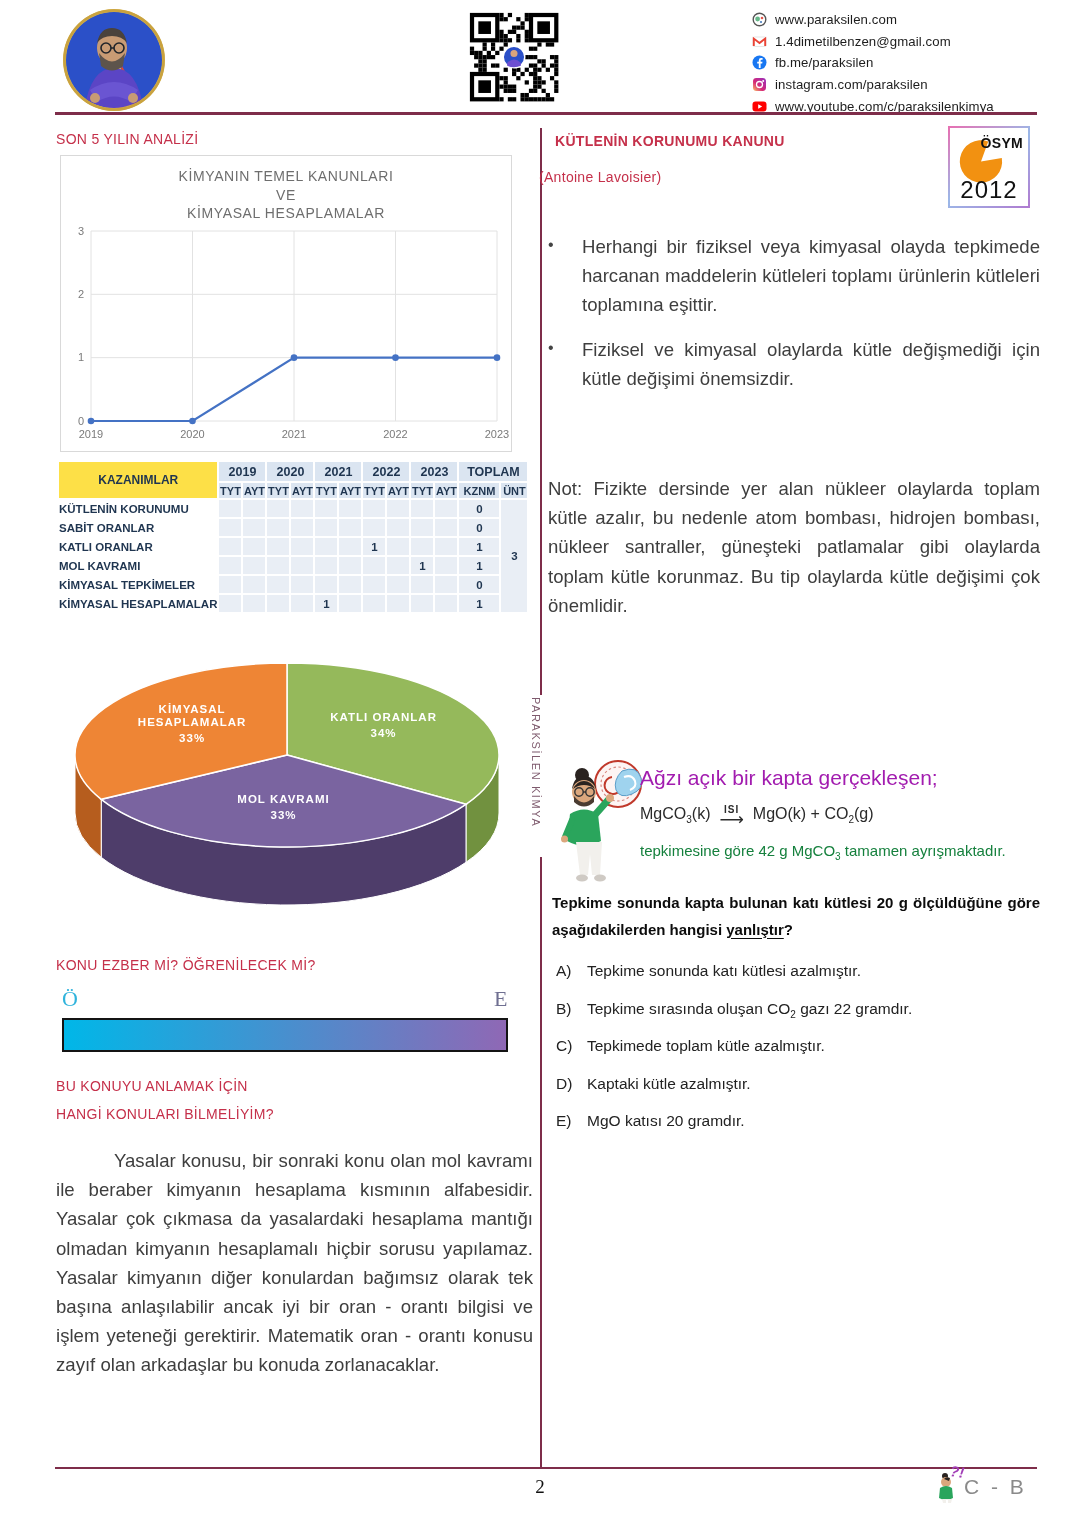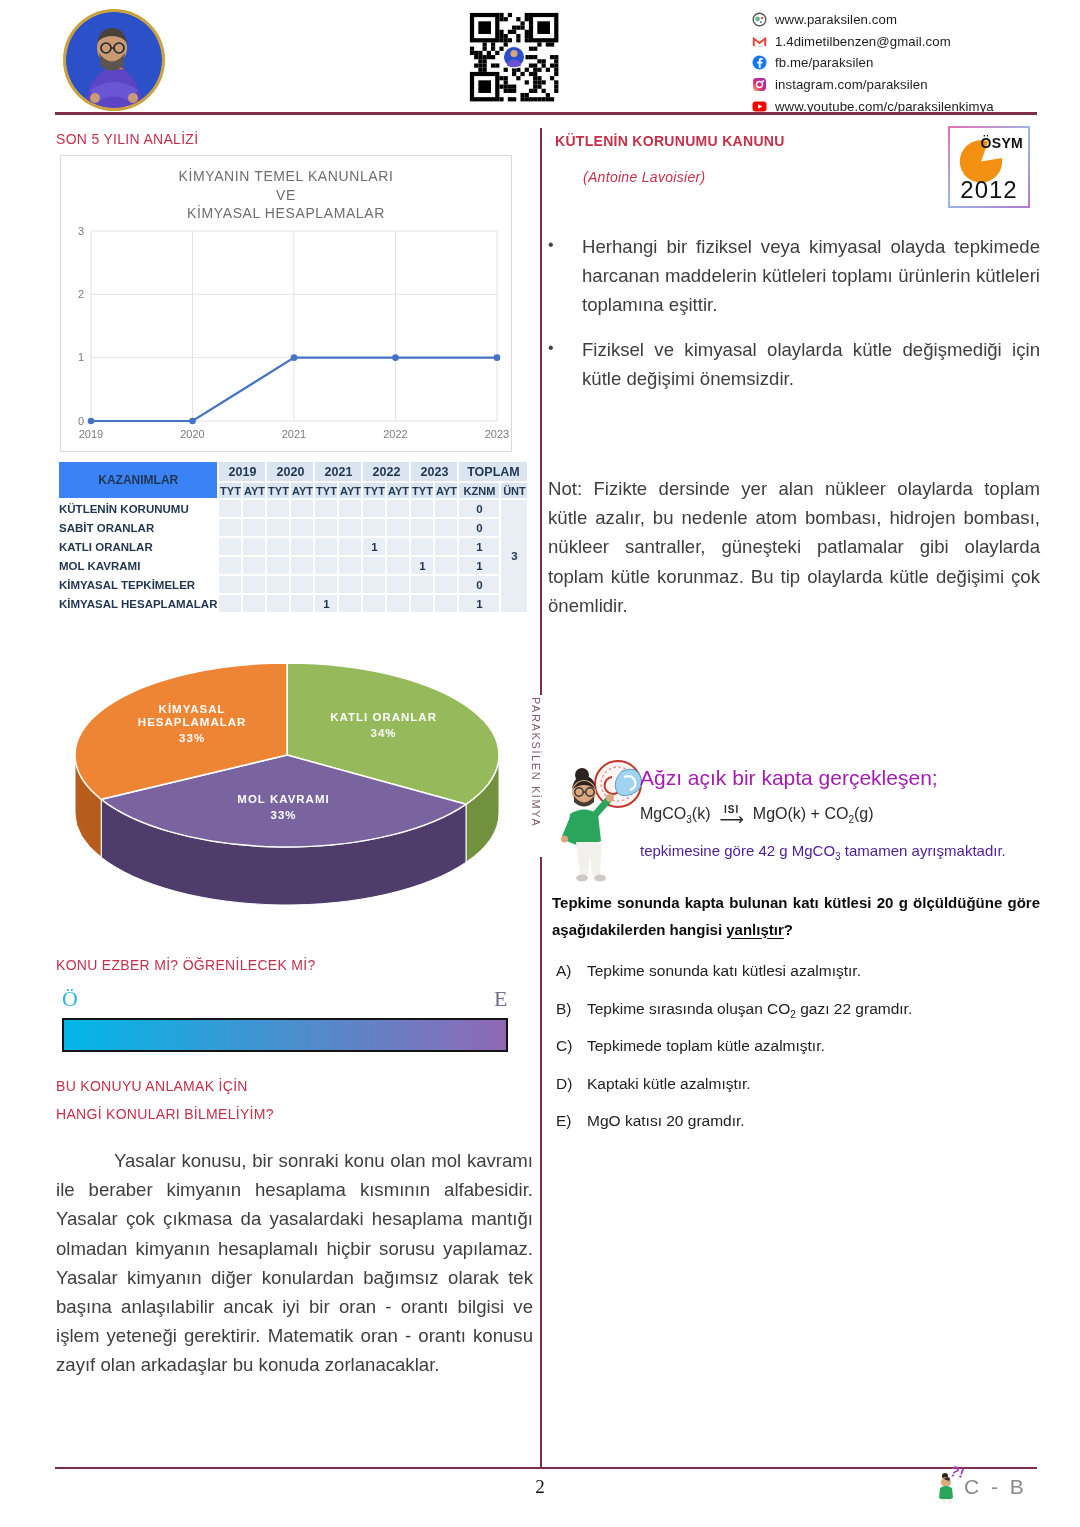--- a/index.html
+++ b/index.html
@@ -20,21 +20,21 @@
   
   .chart-box{position:absolute;left:60px;top:155px;width:450px;height:295px;border:1px solid #d9d9d9;background:#fff;}
   .chart-title{margin-top:11px;text-align:center;color:#6e6e6e;font-size:14px;letter-spacing:.6px;line-height:18.5px;}
   .tick{font-size:11px;fill:#7a7a7a;font-family:"Liberation Sans",sans-serif;}
 
   
   #kaz-table{border-collapse:separate;border-spacing:2px;table-layout:fixed;}
   #kaz-table th,#kaz-table td{padding:0;overflow:hidden;white-space:nowrap;}
   #kaz-table .yr{background:#dbe5f1;color:#1f3550;font-size:12.5px;font-weight:700;height:19px;text-align:center;}
   #kaz-table .sub{background:#dbe5f1;color:#1f3550;font-size:11px;font-weight:700;height:15px;text-align:center;}
-  #kaz-table .corner{background:#3b82f6;color:#1f3550;font-size:12px;font-weight:700;text-align:center;}
+  #kaz-table .corner{background:#fde047;color:#1f3550;font-size:12px;font-weight:700;text-align:center;}
   #kaz-table .lbl{background:#ffffff;color:#1f3550;font-size:11.5px;font-weight:700;text-align:left;height:17px;}
   #kaz-table .c{background:#e9eef5;color:#1f3550;font-size:11.5px;font-weight:700;text-align:center;height:17px;}
 
   
   .pie-lb{fill:#ffffff;font-size:11.5px;font-weight:700;letter-spacing:1px;font-family:"Liberation Sans",sans-serif;}
 
   
   .scale-label{font-family:"Liberation Serif",serif;font-size:22px;}
   .scale-bar{position:absolute;left:62px;top:1018px;width:446px;height:34px;border:2px solid #141414;box-sizing:border-box;}
 
@@ -51,21 +51,21 @@
   .osym-label{position:absolute;top:7px;right:5px;font-size:14px;font-weight:800;color:#111;letter-spacing:.3px;}
   .osym-year{position:absolute;bottom:2px;left:0;width:100%;text-align:center;font-size:24px;font-weight:300;
       color:#111;letter-spacing:1px;}
 
   .q-intro{font-size:21px;color:#a21caf;}
   .equation{display:flex;align-items:flex-start;font-size:16px;color:#2a2a2a;margin-top:15px;}
   .equation sub,.q-given sub,.opt sub{font-size:10px;vertical-align:-4px;}
   .eq-arrow{display:inline-flex;flex-direction:column;align-items:center;margin:0 9px;}
   .eq-arrow-top{font-size:10px;font-weight:700;letter-spacing:1px;color:#2a2a2a;line-height:10px;}
   .eq-arrow-glyph{font-family:"DejaVu Sans",sans-serif;font-size:17px;line-height:10px;margin-top:-1px;}
-  .q-given{font-size:15px;color:#4c1d95;margin-top:17px;}
+  .q-given{font-size:15px;color:#15803d;margin-top:17px;}
   .stem{font-size:15px;font-weight:700;color:#0c0c0c;line-height:26.5px;text-align:justify;margin:0;}
   .ul{text-decoration:underline;text-underline-offset:3px;}
   .opt{display:flex;margin-bottom:17.5px;font-size:15.5px;color:#222;}
   .opt-label{width:31px;flex:0 0 auto;}
 
   
   .v-divider{position:absolute;left:540px;width:1.6px;background:#7e2d4a;}
   .divider-text{position:absolute;left:530px;top:697px;height:158px;writing-mode:vertical-rl;
       font-size:11px;letter-spacing:1.6px;color:#7e5a6d;display:flex;align-items:center;}
 
@@ -490,21 +490,21 @@
   <div class="abs scale-label" style="left: 494px; top: 986px; color: rgb(111, 111, 145);">E</div>
   <div class="scale-bar" style="background: linear-gradient(90deg, rgb(0, 183, 232), rgb(143, 104, 181));"></div>
 
   <div class="abs red-h" style="left:56px;top:1072px;line-height:28px;">
     <div>BU KONUYU ANLAMAK İÇİN</div>
     <div>HANGİ KONULARI BİLMELİYİM?</div>
   </div>
   <div class="abs body-text indent" style="left:56px;top:1146px;width:477px;">Yasalar konusu, bir sonraki konu olan mol kavramı ile beraber kimyanın hesaplama kısmının alfabesidir. Yasalar çok çıkmasa da yasalardaki hesaplama mantığı olmadan kimyanın hesaplamalı hiçbir sorusu yapılamaz. Yasalar kimyanın diğer konulardan bağımsız olarak tek başına anlaşılabilir ancak iyi bir oran - orantı bilgisi ve işlem yeteneği gerektirir. Matematik oran - orantı konusu zayıf olan arkadaşlar bu konuda zorlanacaklar.</div>
 
   <div class="abs red-h" style="left:555px;top:128px;font-weight:bold;">KÜTLENİN KORUNUMU KANUNU</div>
-  <div class="abs red-h" style="left:583px;top:164px;font-style:italic;">(Antoine Lavoisier)</div>
+  <div class="abs red-h" style="left:539px;top:164px;">(Antoine Lavoisier)</div>
 
   <div class="osym-badge">
     <div class="osym-inner">
       <svg width="60" height="56" viewBox="0 0 68 62" style="position:absolute;left:1px;top:2px;">
         <path d="M34,31 L42.2,8.4 A24,24 0 1 0 57.6,27 Z" fill="#f29111" transform="translate(0,4)"></path>
       </svg>
       <span class="osym-label">ÖSYM</span>
       <div class="osym-year">2012</div>
     </div>
   </div>

